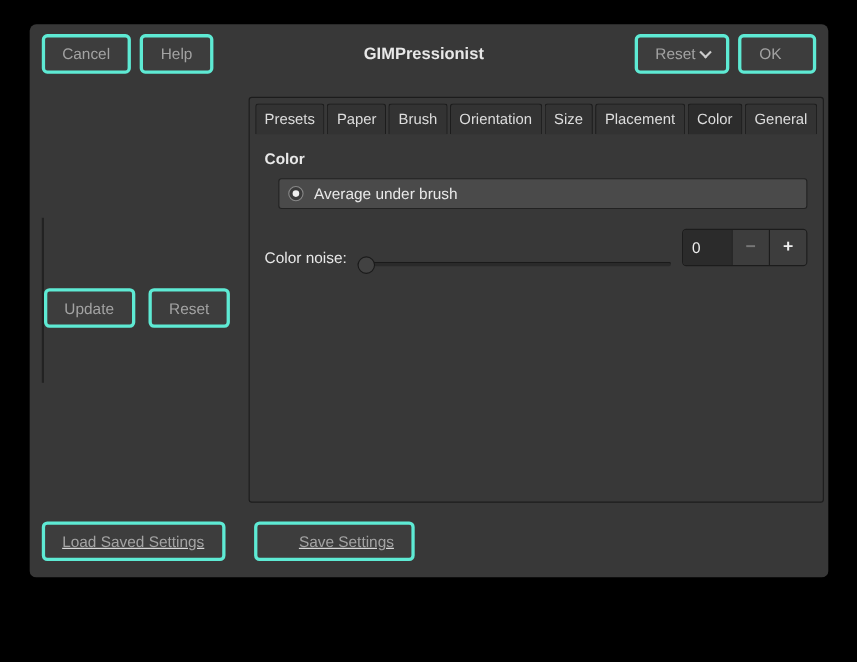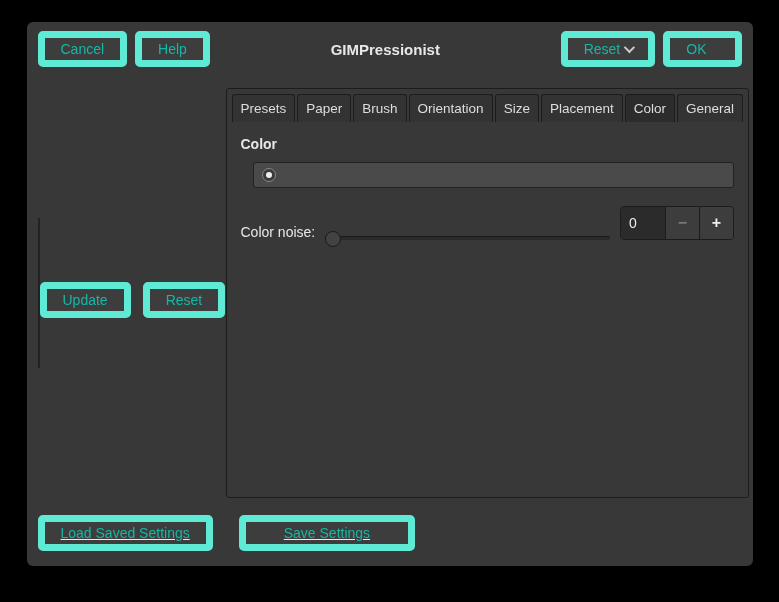--- a/index.html
+++ b/index.html
@@ -27,23 +27,23 @@
   margin-bottom: 20px;
 }
 .titlebar .title {
   flex: 1;
   text-align: center;
   font-weight: 600;
   font-size: 15px;
 }
 .btn {
   background: #3d3d3d;
-  border: 7px solid #5eead4;
+  border: 3px solid #5eead4;
   border-radius: 5px;
-  color: #14b8a6;
+  color: #a3a3a3;
   padding: 8px 16px;
   font-size: 14px;
   cursor: pointer;
   display: inline-flex;
   align-items: center;
   gap: 4px;
   height: 36px;
 }
 .content {
   display: flex;
@@ -114,21 +114,21 @@
   gap: 12px;
   margin-top: 14px;
 }
 .right-col {
   flex: 1;
 }
 .tab-panel {
   border: 1px solid #1c1c1c;
   border-radius: 3px;
   background: #383838;
-  height: 410px;
+  height: 369px;
   display: flex;
   flex-direction: column;
 }
 .tabs {
   display: flex;
   gap: 2px;
   padding: 5px 5px 0 5px;
 }
 .tab {
   background: #333;
@@ -297,20 +297,21 @@
           <div class="tab">Size</div>
           <div class="tab">Placement</div>
           <div class="tab active">Color</div>
           <div class="tab">General</div>
         </div>
         <div class="tab-body">
           <div class="section-title">Color</div>
           <div class="radio-group">
             <div class="radio-row selected">
               <span class="radio checked"></span>
+              <span>Average under brush</span>
             </div>
           </div>
           <div class="slider-row">
             <span class="slider-label">Color noise:</span>
             <div class="slider-track">
               <div class="slider-thumb" style="left:8px"></div>
             </div>
             <div class="spin">
               <div class="spin-val">0</div>
               <button class="spin-btn disabled">
@@ -322,16 +323,16 @@
             </div>
           </div>
         </div>
       </div>
     </div>
 
   </div>
 
   <div class="footer">
     <button class="btn">Load Saved Settings</button>
-    <button class="btn" style="padding-left:38px;padding-right:38px">Save Settings</button>
+    <button class="btn" style="padding-left:38px;padding-right:16px">Save Settings</button>
   </div>
 
 </div>
 
 </body></html>

